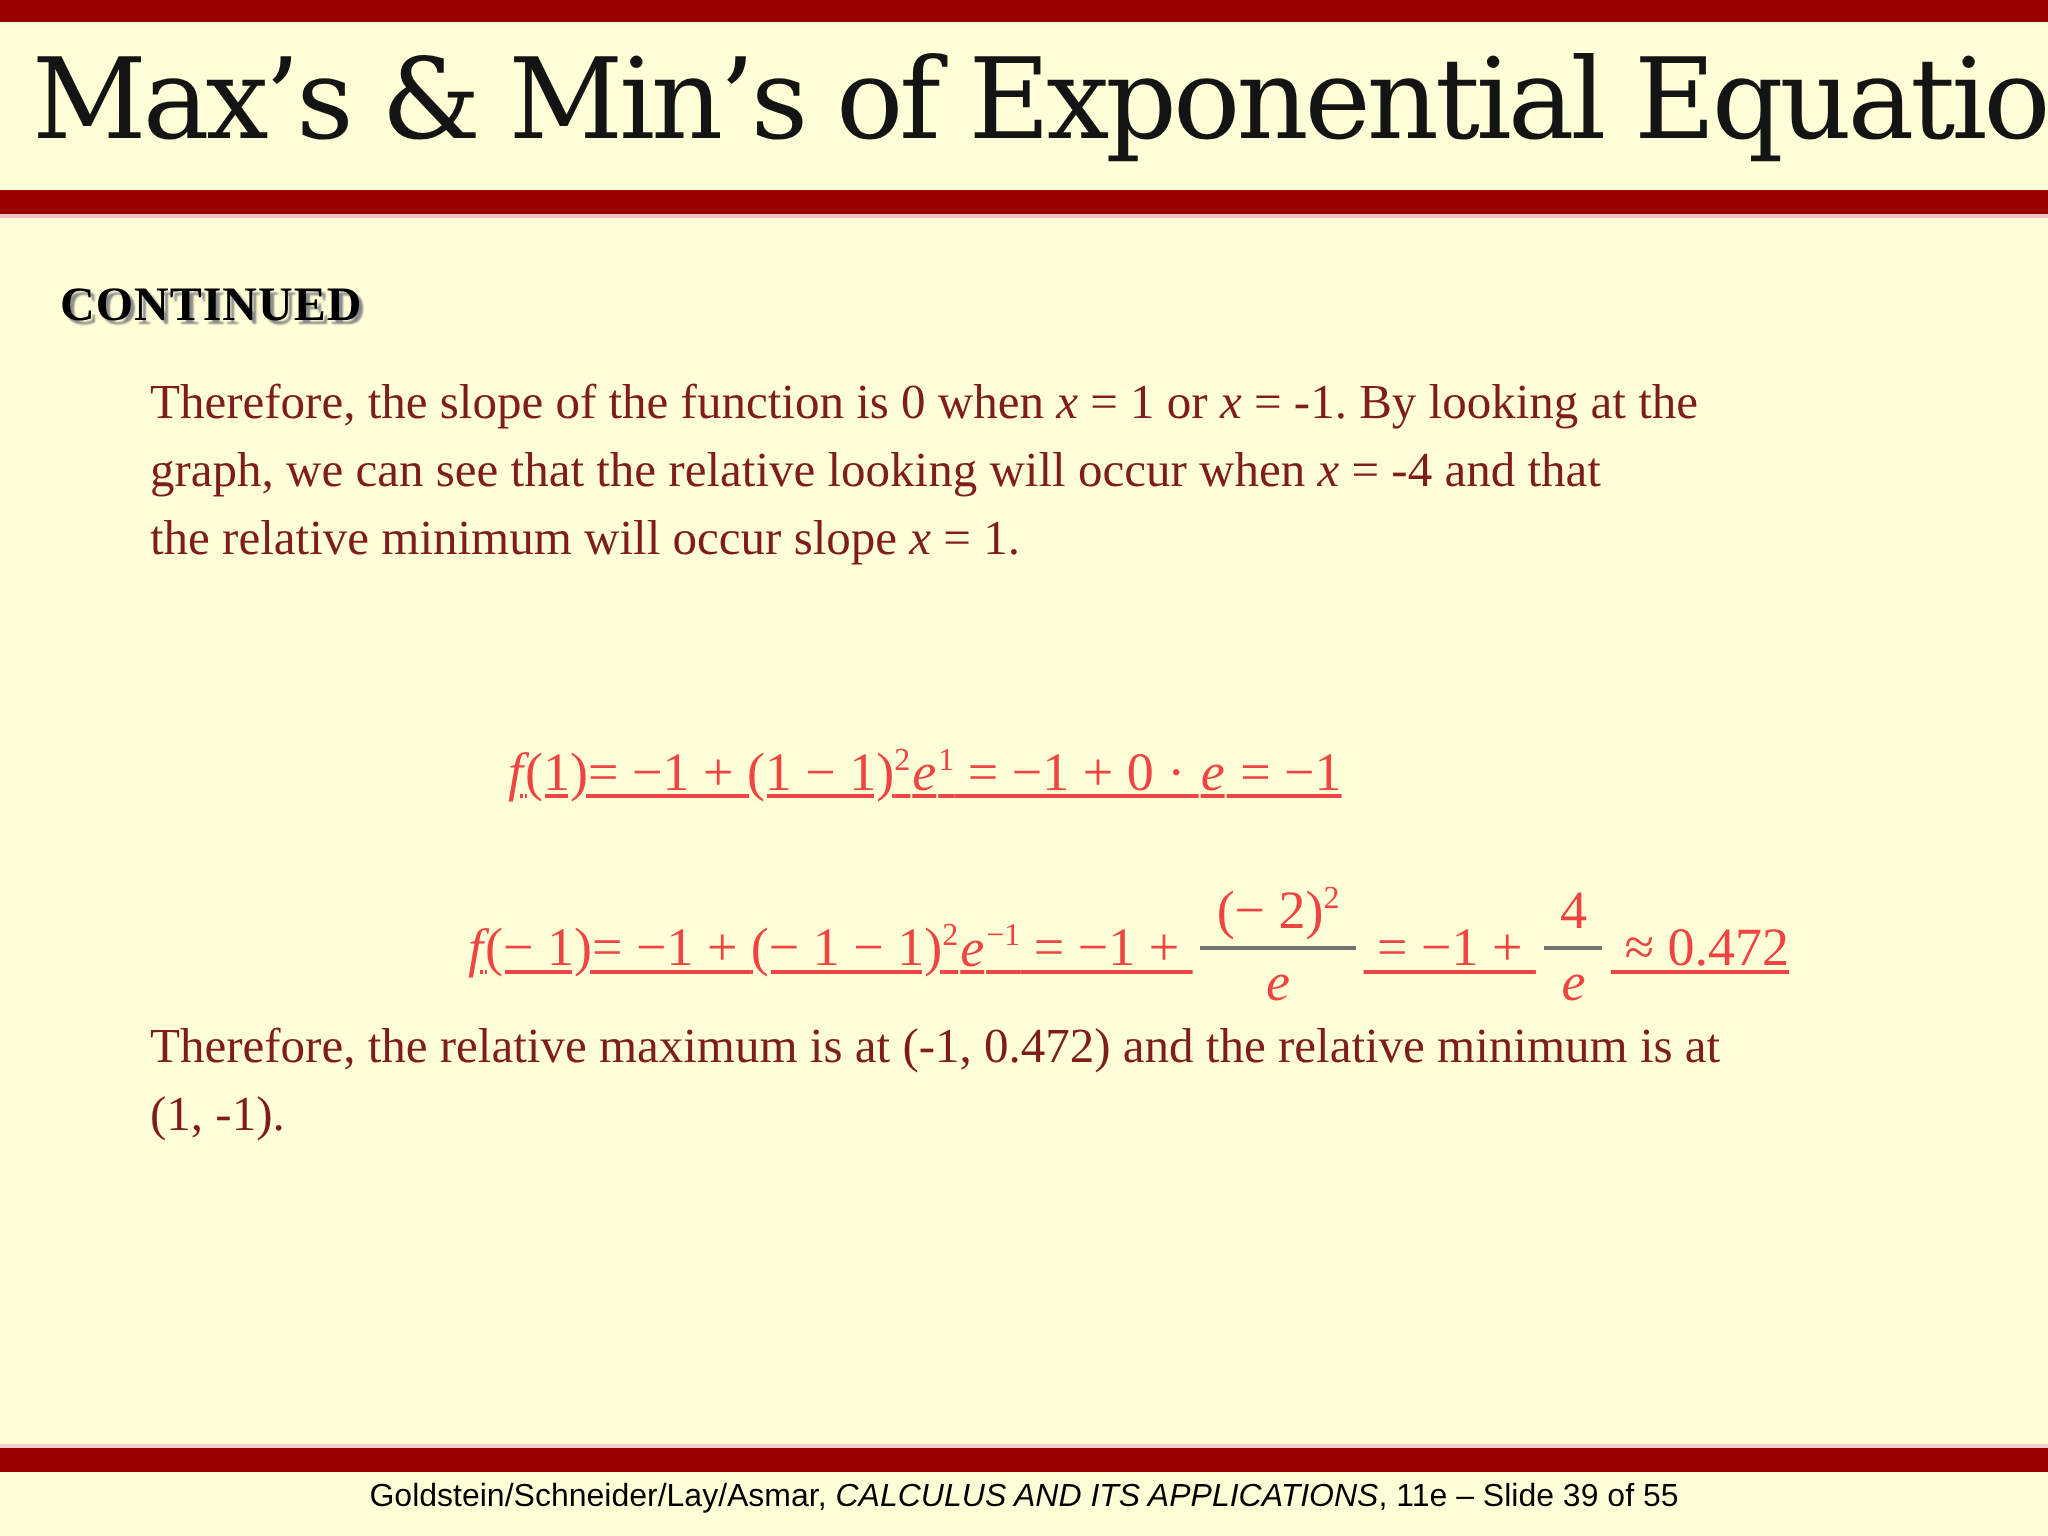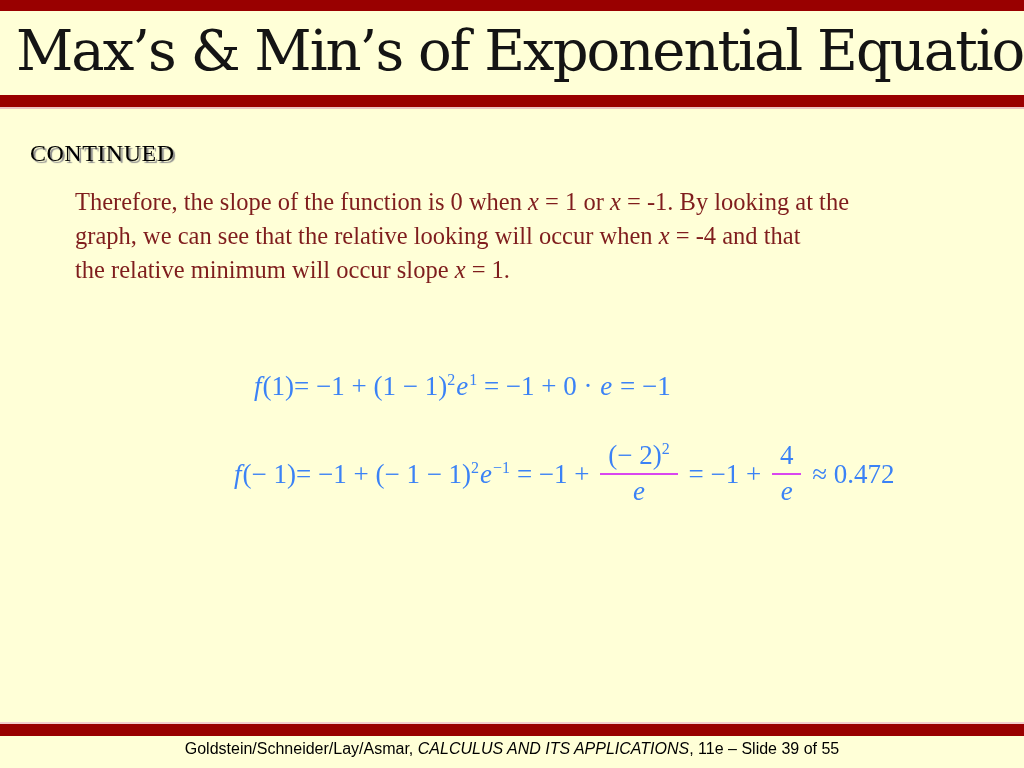--- a/index.html
+++ b/index.html
@@ -35,21 +35,21 @@
     letter-spacing: -2px;
     line-height: 1.1;
     white-space: nowrap;
     color: #141414;
   }
 
   
   .continued {
     position: absolute; top: 140px; left: 30px;
     font-size: 24px;
-    font-weight: normal;
+    font-weight: bold;
     letter-spacing: 0.5px;
     color: #000;
     text-shadow: 2px 2px 1px #8c8c8c;
   }
 
   
   .para {
     position: absolute; left: 75px; right: 30px;
     font-size: 24.5px;
     line-height: 34px;
@@ -58,40 +58,41 @@
   .p1 { top: 185px; }
   .p2 { top: 315px; }
   .p3 { top: 507px; }
   .var { font-style: italic; }
 
   
   .equation {
     position: absolute;
     font-size: 27px;
     white-space: nowrap;
-    color: #3b82f6;
+    color: #ef4444;
+    text-decoration: underline;
   }
   .eq1 { top: 371px; left: 253px; }
   .eq2 { top: 443px; left: 233px; }
   .equation .var { font-style: italic; padding: 0 1px; }
   .equation sup {
     font-size: 16px;
     vertical-align: super;
     line-height: 0;
   }
   .frac {
     display: inline-block;
     vertical-align: middle;
     text-align: center;
     margin: 0 4px;
     position: relative; top: -3px;
   }
   .frac .num {
     display: block;
-    border-bottom: 2px solid #d946ef;
+    border-bottom: 2px solid #737373;
     padding: 0 8px 2px 8px;
   }
   .frac .den { display: block; padding-top: 1px; }
 
   
   .footer {
     position: absolute; top: 740px; left: 0; right: 0;
     text-align: center;
     font-family: "Liberation Sans", sans-serif;
     font-size: 16px;
@@ -116,18 +117,22 @@
     <div><span>Therefore, the slope of the function is 0 when </span><span class="var">x</span><span> = 1 or </span><span class="var">x</span><span> = -1.  By looking at the</span></div>
     <div><span>graph, we can see that the relative looking will occur when </span><span class="var">x</span><span> = -4 and that</span></div>
     <div><span>the relative minimum will occur slope </span><span class="var">x</span><span> = 1.</span></div>
   </div>
 
 
   <div class="equation eq1"><span class="var">f</span><span>(1)</span><span>= −1 + </span><span>(1 − 1)</span><sup>2</sup><span class="var">e</span><sup>1</sup><span> = −1 + 0 · </span><span class="var">e</span><span> = −1</span></div>
 
   <div class="equation eq2"><span class="var">f</span><span>(− 1)</span><span>= −1 + </span><span>(− 1 − 1)</span><sup>2</sup><span class="var">e</span><sup>−1</sup><span> = −1 + </span><span class="frac"><span class="num"><span>(− 2)</span><sup>2</sup></span><span class="den var">e</span></span><span> = −1 + </span><span class="frac"><span class="num">4</span><span class="den var">e</span></span><span> ≈ 0.472</span></div>
 
+  <div class="para p3">
+    <div>Therefore, the relative maximum is at (-1, 0.472) and the relative minimum is at</div>
+    <div>(1, -1).</div>
+  </div>
 
   <div class="divider divider-bottom"></div>
 
   <div class="footer"><span>Goldstein/Schneider/Lay/Asmar, </span><span class="it">CALCULUS AND ITS APPLICATIONS</span><span>, 11e – Slide 39 of 55</span></div>
 
 </div>
 
 </body></html>

